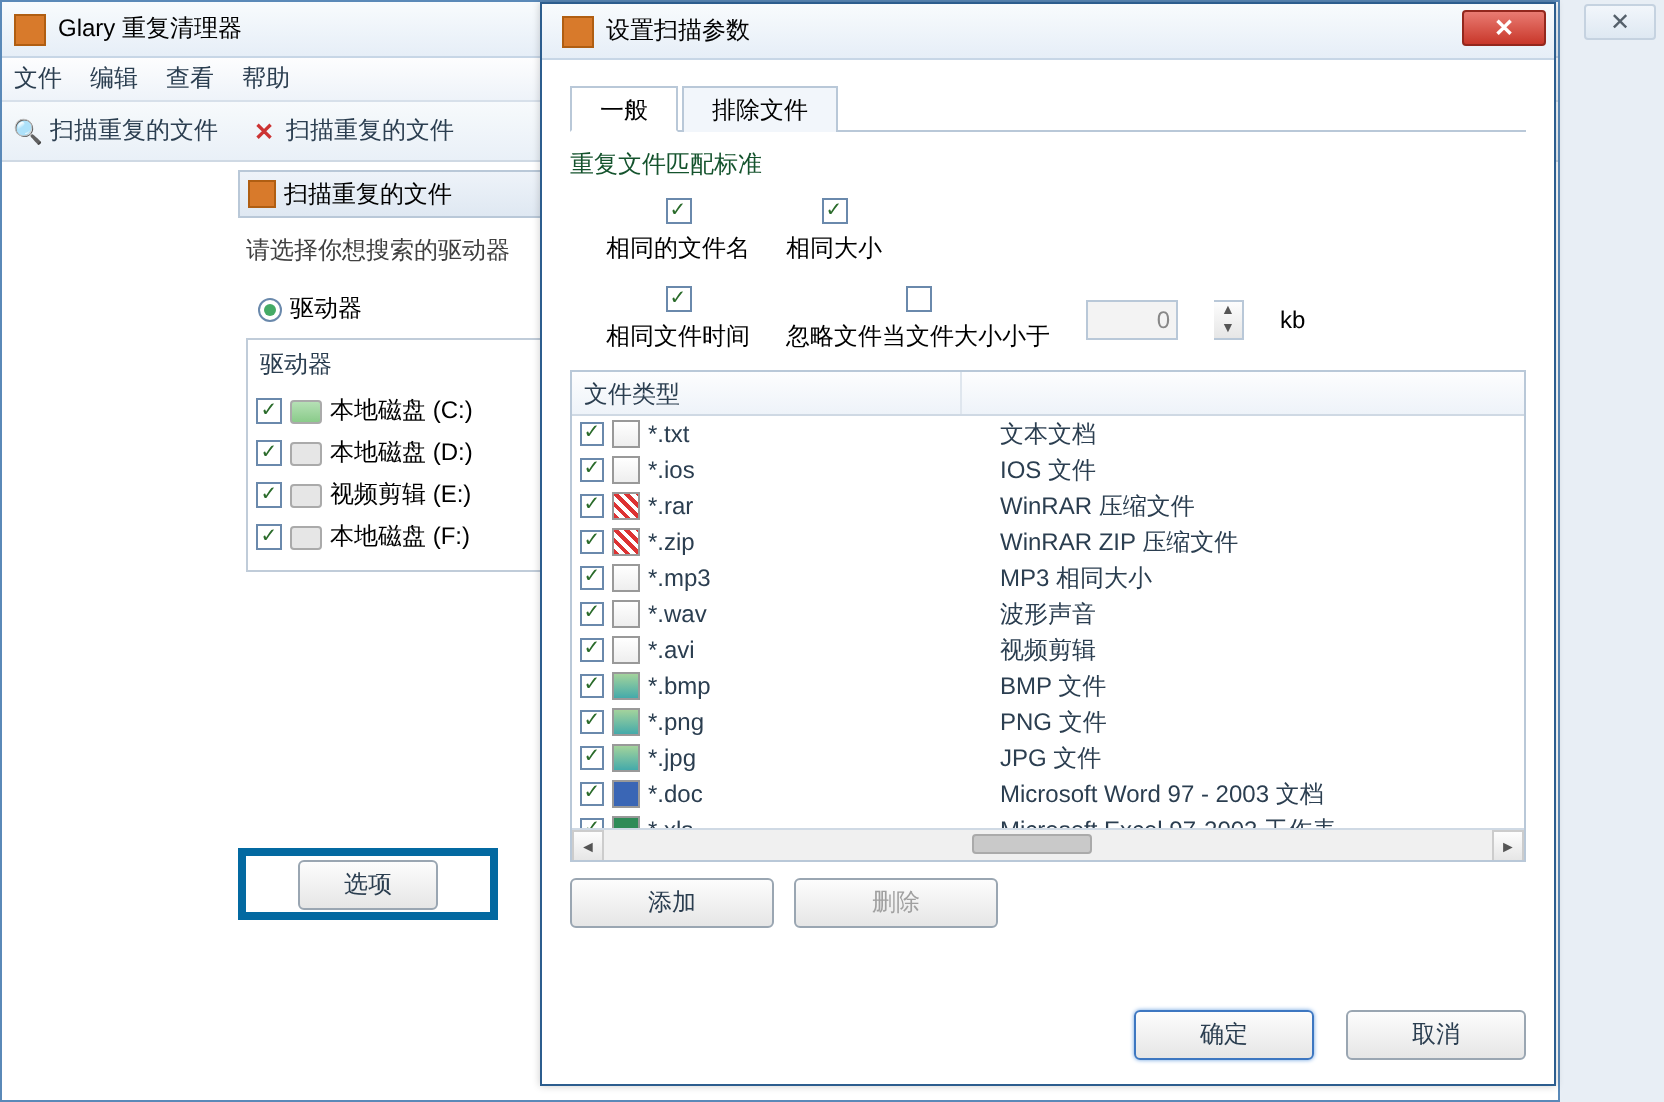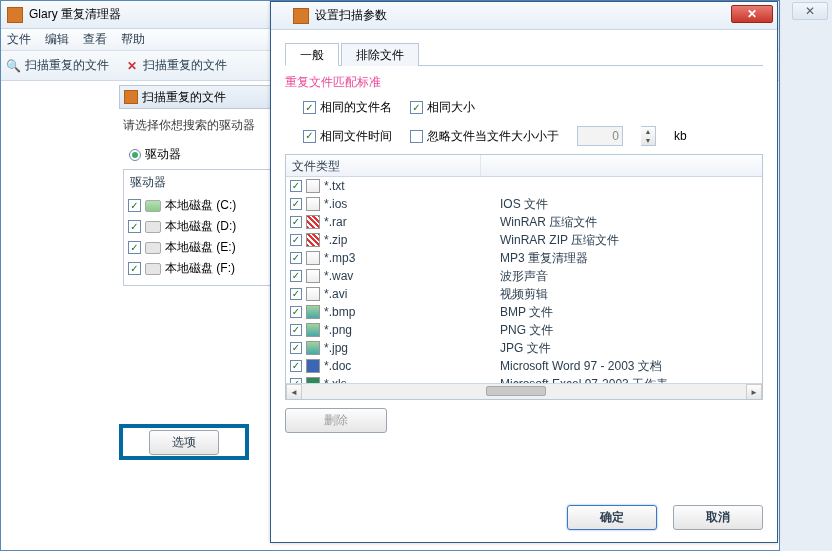--- a/index.html
+++ b/index.html
@@ -32,31 +32,31 @@
 .drive-ico { width:16px;height:12px;background:#e6e6e6;border:1px solid #aaa;border-radius:2px;position:relative;}
 .drive-ico.c { background:linear-gradient(#b5e0b5,#8acb8a);}
 .options-btn-wrap { position:absolute; left: 118px; top: 423px; width: 130px; height: 36px; border: 4px solid #0369a1; display:flex;align-items:center;justify-content:center;}
 .btn { display:inline-block; padding: 3px 22px; background: linear-gradient(#fdfdfd,#e6e6e6); border:1px solid #9aa6b2; border-radius:3px; color:#2b3e50; cursor:pointer; }
 
 
 .bg-close { position:absolute;right: 4px; top: 2px; width:36px;height:18px;border:1px solid #c5d2e0;background:linear-gradient(#f2f6fb,#dee8f2);display:flex;align-items:center;justify-content:center;color:#55606b;border-radius:2px;}
 
 
 .dialog { position:absolute; left: 270px; top: 1px; width: 508px; height: 542px; background:#fff; border:1px solid #2c5d8e; box-shadow: 0 0 4px rgba(0,0,0,.2);}
-.dlg-titlebar { height:28px;background:linear-gradient(#f8fbfd,#e6eef7);border-bottom:1px solid #c7d6e6;display:flex;align-items:center;padding:0 22px; position:relative;}
+.dlg-titlebar { height:28px;background:linear-gradient(#f8fbfd,#e6eef7);border-bottom:1px solid #c7d6e6;display:flex;align-items:center;padding:0 10px; position:relative;}
 .dlg-titlebar .tb-icon {width:16px;height:16px;background:#d87a2b;border:1px solid #b05e12;margin-right:6px;}
 .dlg-close { position:absolute; right:4px; top:3px; width:42px;height:18px;background:linear-gradient(#e97b72,#c8372a);border:1px solid #93271d;border-radius:2px;display:flex;align-items:center;justify-content:center;color:#fff;font-weight:bold;}
 .dlg-body { position:absolute; left:14px; top:40px; right:14px; bottom:50px; }
 .tabs { display:flex; border-bottom:1px solid #b9c8d8; height:24px; margin-bottom:8px;}
 .tab { padding:3px 14px; border:1px solid #b9c8d8; border-bottom:none; background:#f2f6fb; margin-right:2px; position:relative; top:1px; cursor:pointer;}
 .tab.active { background:#fff; border-bottom:1px solid #fff; }
 
-.group-label { color:#ec4899; margin-bottom:6px;}
+.group-label { color:#14532d; margin-bottom:6px;}
 .chk-row { display:flex; align-items:center; gap:18px; padding:2px 0 8px 18px;}
-.inline-chk { display:flex;align-items:center;gap:4px;}
+.inline-chk { display:flex;align-items:center;gap:4px;flex-direction:column;}
 .num-input { width:46px;height:20px;border:1px solid #b9c8d8;background:#f3f3f3;color:#888;text-align:right;padding:0 3px;}
 .spin { width:15px;height:20px;border:1px solid #b9c8d8;border-left:none;background:linear-gradient(#fdfdfd,#e6e6e6);display:flex;flex-direction:column;}
 .spin div{flex:1;display:flex;align-items:center;justify-content:center;font-size:7px;color:#555;}
 .radio-row2 { display:flex;align-items:center;gap:28px;padding:8px 0;}
 
 .filetable-wrap { border:1px solid #b9c8d8; height:246px; overflow:hidden;display:flex;flex-direction:column;}
 .filetable-head { display:flex; background:linear-gradient(#fdfdfe,#eef3f9); border-bottom:1px solid #cfd9e4;height:22px;}
 .th { padding:3px 6px; border-right:1px solid #dfe6ee; color:#2b3e50;}
 .th.type{width:195px;} .th.detail{flex:1;}
 .filetable-body { overflow-y:scroll; overflow-x:hidden; flex:1;}
@@ -71,21 +71,21 @@
 .hscroll { height:16px;border-top:1px solid #cfd9e4;background:#f0f0f0;position:relative;}
 .hscroll .thumb{position:absolute;left:200px;top:2px;width:60px;height:10px;background:#c9c9c9;border:1px solid #aaa;border-radius:2px;}
 .hscroll .ar{position:absolute;top:0;width:16px;height:16px;background:linear-gradient(#fdfdfd,#e6e6e6);border:1px solid #ccc;display:flex;align-items:center;justify-content:center;font-size:8px;color:#555;}
 .hscroll .ar.l{left:0;} .hscroll .ar.r{right:0;}
 
 .add-del-row{display:flex;gap:10px;margin-top:8px;}
 .add-del-row .btn{padding:3px 38px;}
 .add-del-row .btn.disabled{color:#a0a0a0;}
 
 .dlg-footer { position:absolute; right:14px; bottom:12px; display:flex; gap:16px;}
-.dlg-footer .btn{padding:3px 32px;font-weight:bold;}
+.dlg-footer .btn{padding:3px 32px;}
 .dlg-footer .btn.primary{border:1px solid #3d77c1;box-shadow:0 0 2px #6aa0e0;}
 
 </style>
 </head>
 <body>
 
 <div class="bg-close">✕</div>
 
 <div class="main-window">
   <div class="main-titlebar">
@@ -128,21 +128,21 @@
             <span>本地磁盘 (C:)</span>
           </div>
           <div class="drive-item">
             <span class="chk sel"></span>
             <span class="drive-ico "></span>
             <span>本地磁盘 (D:)</span>
           </div>
           <div class="drive-item">
             <span class="chk sel"></span>
             <span class="drive-ico "></span>
-            <span>本地磁盘 (E:)</span>
+            <span>视频剪辑 (E:)</span>
           </div>
           <div class="drive-item">
             <span class="chk sel"></span>
             <span class="drive-ico "></span>
             <span>本地磁盘 (F:)</span>
           </div>
         </div>
     </div>
   </div>
 
@@ -194,20 +194,21 @@
 
     <div class="filetable-wrap">
       <div class="filetable-head">
         <div class="th type">文件类型</div>
       </div>
       <div class="filetable-body" id="file-rows">
           <div class="tr">
             <span class="chk sel"></span>
             <span class="file-ico txt"></span>
             <span class="td-type">*.txt</span>
+            <span class="td-detail">文本文档</span>
           </div>
           <div class="tr">
             <span class="chk sel"></span>
             <span class="file-ico txt"></span>
             <span class="td-type">*.ios</span>
             <span class="td-detail">IOS 文件</span>
           </div>
           <div class="tr">
             <span class="chk sel"></span>
             <span class="file-ico rar"></span>
@@ -217,21 +218,21 @@
           <div class="tr">
             <span class="chk sel"></span>
             <span class="file-ico rar"></span>
             <span class="td-type">*.zip</span>
             <span class="td-detail">WinRAR ZIP 压缩文件</span>
           </div>
           <div class="tr">
             <span class="chk sel"></span>
             <span class="file-ico txt"></span>
             <span class="td-type">*.mp3</span>
-            <span class="td-detail">MP3 重复清理器</span>
+            <span class="td-detail">MP3 相同大小</span>
           </div>
           <div class="tr">
             <span class="chk sel"></span>
             <span class="file-ico txt"></span>
             <span class="td-type">*.wav</span>
             <span class="td-detail">波形声音</span>
           </div>
           <div class="tr">
             <span class="chk sel"></span>
             <span class="file-ico txt"></span>
@@ -270,20 +271,21 @@
           </div>
         </div>
       <div class="hscroll">
         <div class="ar l">◄</div>
         <div class="thumb"></div>
         <div class="ar r">►</div>
       </div>
     </div>
 
     <div class="add-del-row">
+      <span class="btn">添加</span>
       <span class="btn disabled">删除</span>
     </div>
   </div>
 
   <div class="dlg-footer">
     <span class="btn primary">确定</span>
     <span class="btn">取消</span>
   </div>
 </div>
 

